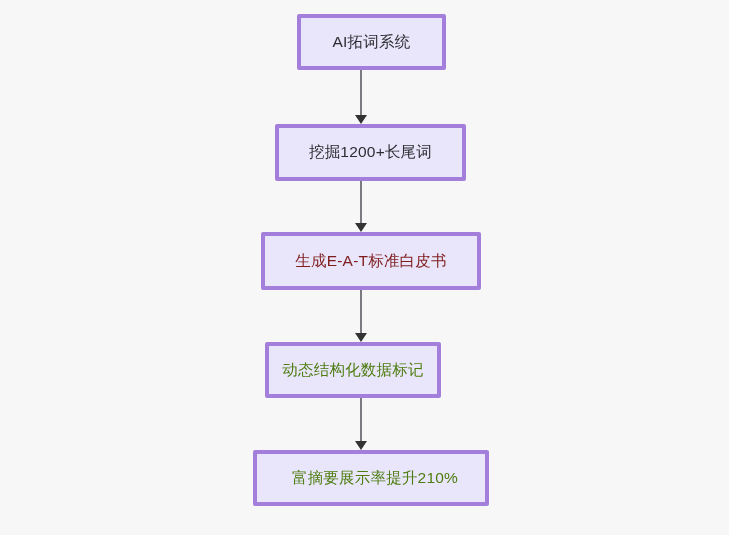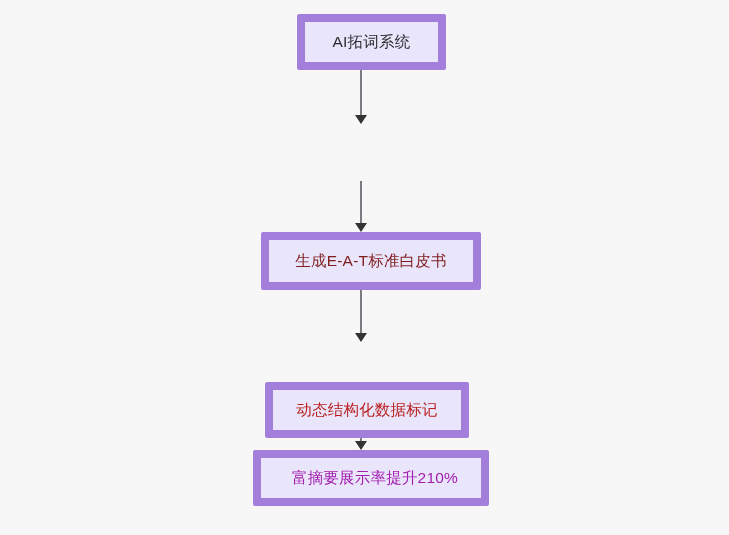--- a/index.html
+++ b/index.html
@@ -18,21 +18,21 @@
     position: relative;
     width: 729px;
     height: 535px;
     background: #f7f7f7;
   }
 
   .flow-node {
     position: absolute;
     box-sizing: border-box;
     background: #e9e6fb;
-    border: 8px solid #3b82f6;
+    border: 4px solid #3b82f6;
     border-radius: 2px;
     display: flex;
     align-items: center;
     justify-content: center;
     color: #2b2c31;
     font-size: 15.5px;
     line-height: 1.2;
     letter-spacing: 0.2px;
     white-space: nowrap;
   }
@@ -87,23 +87,26 @@
     <span class="edge-arrow" style="border-top-color: rgb(51, 51, 51);"></span>
   </div>
   <div class="flow-edge" style="left: 351px; top: 398px; height: 52px;">
     <span class="edge-line" style="height: 44px; background: rgb(122, 123, 128);"></span>
     <span class="edge-arrow" style="border-top-color: rgb(51, 51, 51);"></span>
   </div>
 
   <div class="flow-node" style="left: 297px; top: 14px; width: 149px; height: 56px; background: rgb(233, 230, 251); border-color: rgb(163, 127, 219); color: rgb(43, 44, 49);">
     <span class="node-label">AI拓词系统</span>
   </div>
+  <div class="flow-node" style="left: 275px; top: 124px; width: 191px; height: 57px; background: rgb(233, 230, 251); border-color: rgb(163, 127, 219); color: rgb(43, 44, 49);">
+    <span class="node-label">挖掘1200+长尾词</span>
+  </div>
   <div class="flow-node" style="left: 261px; top: 232px; width: 220px; height: 58px; background: rgb(233, 230, 251); border-color: rgb(163, 127, 219); color: #7f1d1d;">
     <span class="node-label">生成E-A-T标准白皮书</span>
   </div>
-  <div class="flow-node" style="left: 265px; top: 342px; width: 204px; height: 56px; background: rgb(233, 230, 251); border-color: rgb(163, 127, 219); color: #b91c1c; margin-top: 40px;">
+  <div class="flow-node" style="left: 265px; top: 342px; width: 176px; height: 56px; background: rgb(233, 230, 251); border-color: rgb(163, 127, 219); color: #4d7c0f;">
     <span class="node-label">动态结构化数据标记</span>
   </div>
-  <div class="flow-node" style="left: 253px; top: 450px; width: 236px; height: 56px; background: rgb(233, 230, 251); border-color: rgb(163, 127, 219); color: #a21caf; padding-left: 8px;">
+  <div class="flow-node" style="left: 253px; top: 450px; width: 236px; height: 56px; background: rgb(233, 230, 251); border-color: rgb(163, 127, 219); color: #4d7c0f; padding-left: 8px;">
     <span class="node-label">富摘要展示率提升210%</span>
   </div>
 
 </div>
 
 </body></html>

